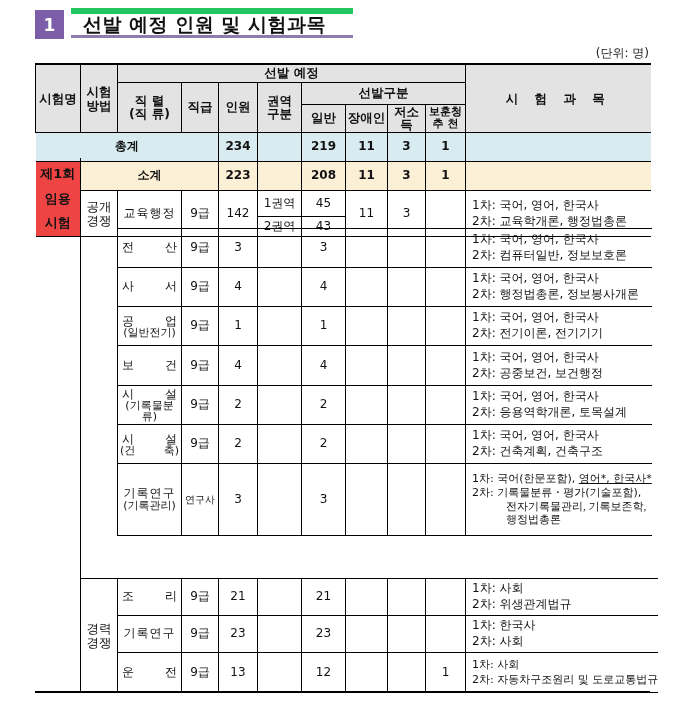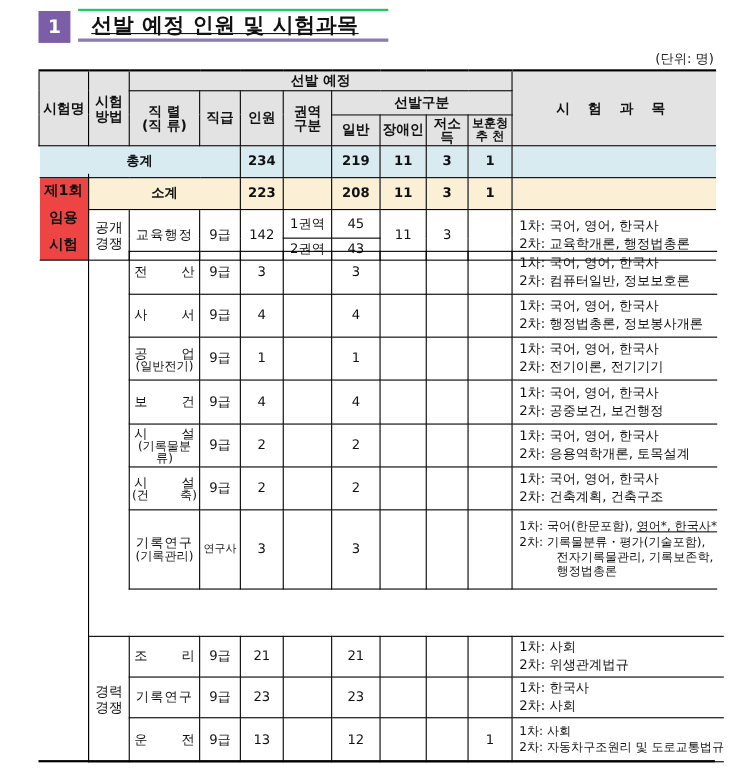--- a/index.html
+++ b/index.html
@@ -2,31 +2,31 @@
 <html><head>
 <meta charset="utf-8">
 <style>
   html, body { margin: 0; padding: 0; background: #ffffff; }
   body { width: 677px; height: 711px; position: relative; overflow: hidden;
          font-family: "DejaVu Sans", "Liberation Sans", sans-serif; color: #111; }
   .title-wrap { position: absolute; left: 35px; top: 8px; height: 34px; }
   .num-box { position: absolute; left: 0; top: 2px; width: 29px; height: 29px; background: #7b5ea7;
              color: #fff; font-size: 17px; font-weight: bold; display: flex; align-items: center; justify-content: center; }
   .title-text { position: absolute; left: 36px; top: 0; width: 282px; height: 30px;
-                border-top: 2px solid #22c55e; border-bottom: 3px solid #8c7cb0;
-                font-size: 19px; font-weight: bold; display: flex; align-items: center; padding-left: 12px; box-sizing: border-box; letter-spacing: 0.5px; text-decoration: underline; }
+                border-top: 6px solid #22c55e; border-bottom: 3px solid #8c7cb0;
+                font-size: 19px; font-weight: bold; display: flex; align-items: center; padding-left: 12px; box-sizing: border-box; letter-spacing: 0.5px; }
   .unit { position: absolute; right: 28px; top: 45px; font-size: 12px; color: #222; }
   table { position: absolute; left: 35px; top: 63px; border-collapse: collapse; table-layout: fixed; font-size: 12px; }
   td { border: 1px solid #000; text-align: center; vertical-align: middle; padding: 0; line-height: 1.1; overflow: hidden; }
   .hdr td, td.hdr { background: #e3e3e3; font-weight: bold; font-size: 12.5px; }
   .total td { background: #d7ebf0; font-weight: bold; height: 28px; }
   .sub td.sub { background: #fbefd6; font-weight: bold; height: 28px; margin-top: 44px; }
   .subjects { text-align: left; padding-left: 6px; font-size: 12px; line-height: 1.3; }
   .subjects .l { display: block; white-space: nowrap; }
-  .subjects .indent { padding-left: 34px; }
+  .subjects .indent { padding-left: 34px; font-family: Liberation Serif, serif; }
   .spread { display: flex; justify-content: space-between; padding: 0 4px; }
   .small { font-size: 11px; }
   .tiny { font-size: 10px; }
   .u { text-decoration: underline; }
 </style>
 </head>
 <body>
 
 <div class="title-wrap">
   <div class="num-box">1</div>

